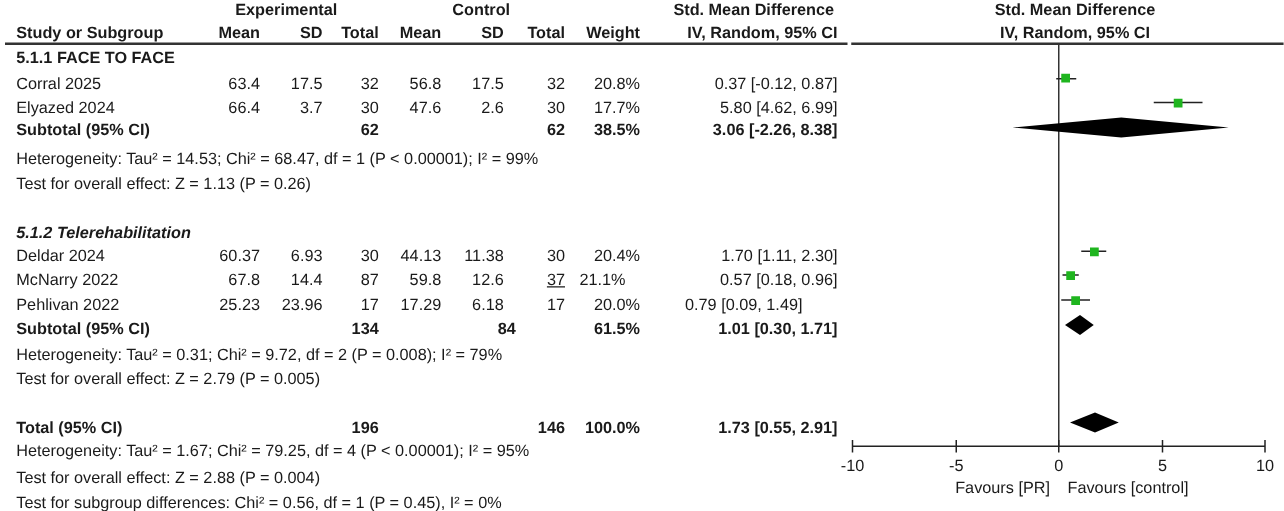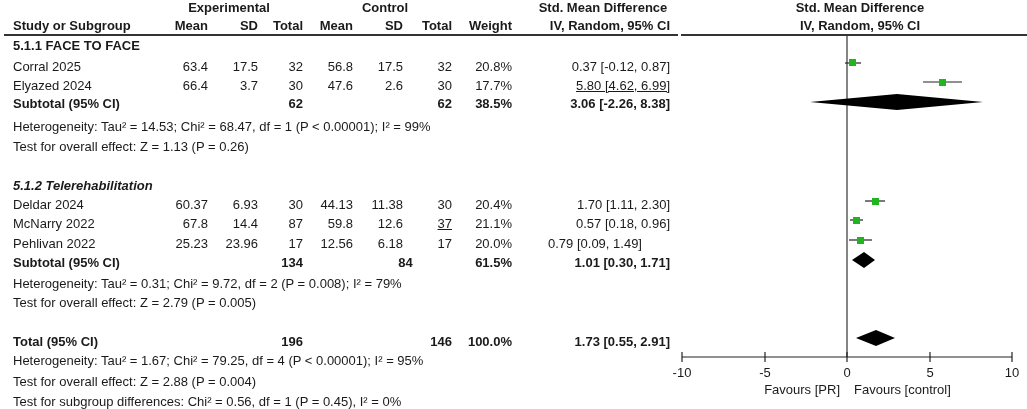--- a/index.html
+++ b/index.html
@@ -49,21 +49,21 @@
 </div>
 <div>
   <div class="t" style="left:13px;top:78px;">Elyazed 2024</div>
   <div class="t r" style="left:160px;top:78px;width:48px;">66.4</div>
   <div class="t r" style="left:215px;top:78px;width:43px;">3.7</div>
   <div class="t r" style="left:260px;top:78px;width:43px;">30</div>
   <div class="t r" style="left:305px;top:78px;width:48px;">47.6</div>
   <div class="t r" style="left:360px;top:78px;width:43px;">2.6</div>
   <div class="t r" style="left:405px;top:78px;width:47px;">30</div>
   <div class="t r" style="left:452px;top:78px;width:60px;">17.7%</div>
-  <div class="t r" style="left:520px;top:78px;width:150px;text-decoration:underline;">5.80 [4.62, 6.99]</div>
+  <div class="t r" style="left:520px;top:78px;width:150px;">5.80 [4.62, 6.99]</div>
 </div>
 <div>
   <div class="t b" style="left:13px;top:96px;">Subtotal (95% CI)</div>
   <div class="t b r" style="left:260px;top:96px;width:43px;">62</div>
   <div class="t b r" style="left:405px;top:96px;width:47px;">62</div>
   <div class="t b r" style="left:452px;top:96px;width:60px;">38.5%</div>
   <div class="t b r" style="left:520px;top:96px;width:150px;">3.06 [-2.26, 8.38]</div>
 </div>
 <div class="t" style="left:13px;top:119px;">Heterogeneity: Tau² = 14.53; Chi² = 68.47, df = 1 (P &lt; 0.00001); I² = 99%</div>
 <div class="t" style="left:13px;top:139px;">Test for overall effect: Z = 1.13 (P = 0.26)</div>
@@ -82,29 +82,29 @@
   <div class="t r" style="left:520px;top:197px;width:150px;">1.70 [1.11, 2.30]</div>
 </div>
 <div>
   <div class="t" style="left:13px;top:216px;">McNarry 2022</div>
   <div class="t r" style="left:160px;top:216px;width:48px;">67.8</div>
   <div class="t r" style="left:215px;top:216px;width:43px;">14.4</div>
   <div class="t r" style="left:260px;top:216px;width:43px;">87</div>
   <div class="t r" style="left:305px;top:216px;width:48px;">59.8</div>
   <div class="t r" style="left:360px;top:216px;width:43px;">12.6</div>
   <div class="t r" style="left:405px;top:216px;width:47px;text-decoration:underline;">37</div>
-  <div class="t r" style="left:452px;top:216px;width:60px;">21.1%</div>
+  <div class="t r" style="left:452px;top:216px;width:60px;text-align:center;">21.1%</div>
   <div class="t r" style="left:520px;top:216px;width:150px;">0.57 [0.18, 0.96]</div>
 </div>
 <div>
   <div class="t" style="left:13px;top:236px;">Pehlivan 2022</div>
   <div class="t r" style="left:160px;top:236px;width:48px;">25.23</div>
   <div class="t r" style="left:215px;top:236px;width:43px;">23.96</div>
   <div class="t r" style="left:260px;top:236px;width:43px;">17</div>
-  <div class="t r" style="left:305px;top:236px;width:48px;">12.56</div>
+  <div class="t r" style="left:305px;top:236px;width:48px;">17.29</div>
   <div class="t r" style="left:360px;top:236px;width:43px;">6.18</div>
   <div class="t r" style="left:405px;top:236px;width:47px;">17</div>
   <div class="t r" style="left:452px;top:236px;width:60px;">20.0%</div>
   <div class="t r" style="left:520px;top:236px;width:150px;text-align:center;">0.79 [0.09, 1.49]</div>
 </div>
 <div>
   <div class="t b" style="left:13px;top:255px;">Subtotal (95% CI)</div>
   <div class="t b r" style="left:260px;top:255px;width:43px;">134</div>
   <div class="t b r" style="left:382px;top:255px;width:47px;text-align:center;">84</div>
   <div class="t b r" style="left:452px;top:255px;width:60px;">61.5%</div>

